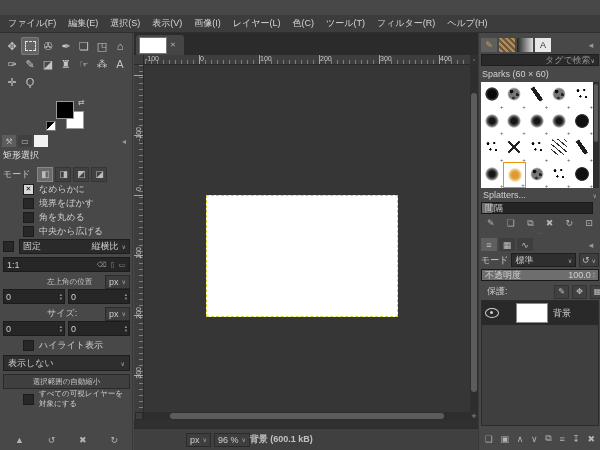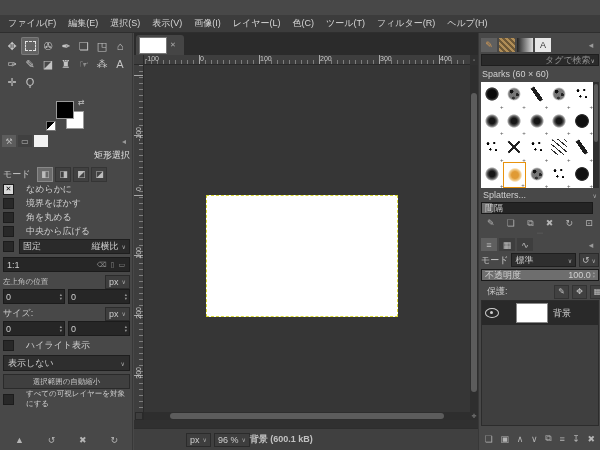--- a/index.html
+++ b/index.html
@@ -22,37 +22,37 @@
   #swatches .fg{position:absolute;left:0;top:0;width:16px;height:16px;background:#000;border:1px solid #9a9a9a;z-index:2;}
   #swatches .bg{position:absolute;left:10px;top:10px;width:16px;height:16px;background:#fff;border:1px solid #9a9a9a;}
   #swatches .swap{position:absolute;left:22px;top:-3px;font-size:8px;color:#c0c0c0;}
   #swatches .mini{position:absolute;left:-10px;top:20px;width:8px;height:8px;background:linear-gradient(135deg,#000 50%,#fff 50%);border:1px solid #777;}
   #ldock-tabs{position:absolute;left:2px;top:101px;width:129px;height:14px;display:flex;align-items:center;gap:2px;}
   #ldock-tabs .icon-btn{width:14px;height:12px;font-size:8px;display:flex;align-items:center;justify-content:center;background:#404040;color:#bbb;}
   #ldock-tabs .icon-btn.active{background:#5c5c5c;}
   #ldock-tabs .white-swatch{background:#f2f2f2;}
   #ldock-tabs .corner{margin-left:auto;background:none;color:#9a9a9a;}
   #tool-options{position:absolute;left:3px;top:116px;width:127px;}
-  .to-header{font-size:9px;color:#e2e2e2;margin-bottom:4px;text-align:right;}
+  .to-header{font-size:9px;color:#e2e2e2;margin-bottom:4px;}
   .to-mode{display:flex;align-items:center;gap:3px;height:16px;}
   .lbl{color:#c9c9c9;}
   #mode-btns{display:flex;gap:2px;margin-left:4px;}
   #mode-btns .icon-btn{width:14px;height:13px;display:flex;align-items:center;justify-content:center;font-size:9px;background:#414141;color:#bdbdbd;border:1px solid #353535;}
   #mode-btns .icon-btn.active{background:#6a6a6a;border-color:#888;}
-  .cb-row{display:flex;align-items:center;gap:12px;height:14px;}
+  .cb-row{display:flex;align-items:center;gap:5px;height:14px;margin-left:20px;}
   .cb{width:9px;height:9px;background:#282828;border:1px solid #1c1c1c;display:flex;align-items:center;justify-content:center;
       font-size:7px;color:#111;flex:0 0 auto;}
   .cb.checked{background:#d9d9d9;}
   .fixed-row{display:flex;align-items:center;gap:5px;height:17px;}
   .fixed-field{flex:1;background:#2a2a2a;border:1px solid #1e1e1e;height:13px;display:flex;align-items:center;
                justify-content:space-between;padding:0 3px;}
   .entry{background:#262626;border:1px solid #1b1b1b;height:13px;display:flex;align-items:center;
          justify-content:space-between;padding:0 3px;margin:2px 0;}
   .entry-icons{color:#8f8f8f;font-size:7px;letter-spacing:1px;}
-  .row-label{display:flex;align-items:center;justify-content:space-between;height:15px;}
+  .row-label{display:flex;align-items:center;justify-content:space-between;height:15px;margin-left:44px;}
   .unit{background:#3e3e3e;border:1px solid #2b2b2b;height:12px;display:flex;align-items:center;gap:3px;padding:0 3px;color:#ccc;}
   .chev{font-size:6px;color:#aaa;}
   .spin-row{display:flex;gap:3px;height:15px;margin-bottom:2px;}
   .spin{flex:1;background:#262626;border:1px solid #1b1b1b;display:flex;align-items:center;justify-content:space-between;padding:0 2px;}
   .updown{display:flex;flex-direction:column;line-height:4px;font-size:4.5px;color:#999;}
   .dropdown-wide{background:#2e2e2e;border:1px solid #1e1e1e;height:14px;display:flex;align-items:center;
                  justify-content:space-between;padding:0 4px;margin:3px 0;}
   .push-btn{background:#3f3f3f;border:1px solid #2a2a2a;height:13px;display:flex;align-items:center;justify-content:center;margin:3px 0;color:#c9c9c9;}
   .small-text{font-size:7.5px;}
   #to-footer{position:absolute;left:3px;bottom:3px;width:127px;height:15px;display:flex;justify-content:space-around;align-items:center;}

